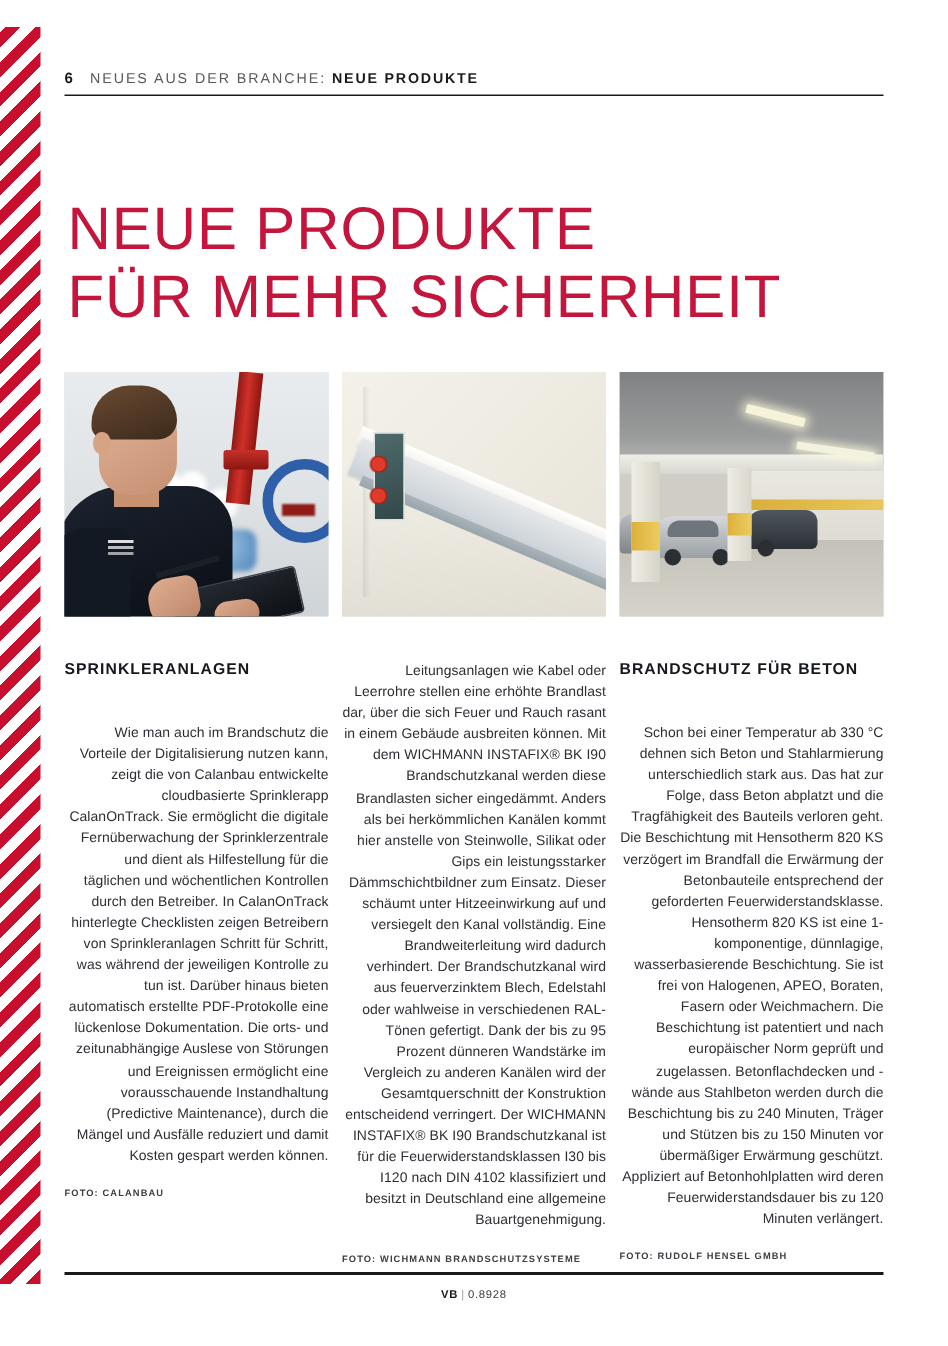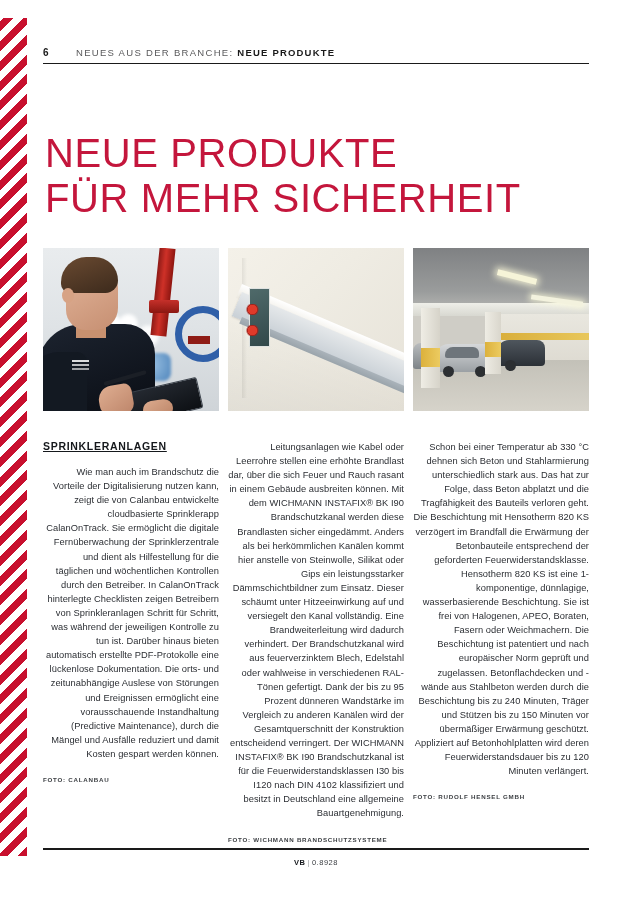--- a/index.html
+++ b/index.html
@@ -56,21 +56,20 @@
     font-size: 10px;
     font-weight: bold;
     color: #1a1a1a;
     letter-spacing: 0.4px;
     margin-right: 11px;
   }
   .kicker-section {
     font-size: 9.5px;
     color: #59595b;
     letter-spacing: 1.3px;
-    margin-left: 16px;
   }
   .kicker-section b {
     color: #1a1a1a;
     font-weight: bold;
     letter-spacing: 1.2px;
   }
 
   
   .headline {
     position: absolute;
@@ -333,23 +332,22 @@
     width: 546px;
     display: flex;
     gap: 9px;
   }
   .col { width: 176px; }
   .col-title {
     font-size: 10.5px;
     font-weight: bold;
     color: #15181c;
     letter-spacing: 0.7px;
-    margin: 0 0 12px 0;
+    margin: 0 0 28px 0;
     line-height: 13px;
-    text-decoration: underline;
   }
   .col-body {
     font-size: 9.3px;
     line-height: 14.1px;
     color: #2b2e33;
     margin: 0;
     text-align: right;
     letter-spacing: 0.05px;
   }
   .credit {
@@ -468,20 +466,21 @@
       <p class="col-body">Wie man auch im Brandschutz die Vorteile der Digitalisierung nutzen kann, zeigt die von Calanbau entwickelte cloudbasierte Sprinklerapp CalanOnTrack. Sie ermöglicht die digitale Fernüberwachung der Sprinklerzentrale und dient als Hilfestellung für die täglichen und wöchentlichen Kontrollen durch den Betreiber. In CalanOnTrack hinterlegte Checklisten zeigen Betreibern von Sprinkleranlagen Schritt für Schritt, was während der jeweiligen Kontrolle zu tun ist. Darüber hinaus bieten automatisch erstellte PDF-Protokolle eine lückenlose Dokumentation. Die orts- und zeitunabhängige Auslese von Störungen und Ereignissen ermöglicht eine vorausschauende Instandhaltung (Predictive Maintenance), durch die Mängel und Ausfälle reduziert und damit Kosten gespart werden können.</p>
       <div class="credit c1">FOTO: CALANBAU</div>
     </div>
 
     <div class="col">
       <p class="col-body">Leitungsanlagen wie Kabel oder Leerrohre stellen eine erhöhte Brandlast dar, über die sich Feuer und Rauch rasant in einem Gebäude ausbreiten können. Mit dem WICHMANN INSTAFIX® BK I90 Brandschutzkanal werden diese Brandlasten sicher eingedämmt. Anders als bei herkömmlichen Kanälen kommt hier anstelle von Steinwolle, Silikat oder Gips ein leistungsstarker Dämmschichtbildner zum Einsatz. Dieser schäumt unter Hitzeeinwirkung auf und versiegelt den Kanal vollständig. Eine Brandweiterleitung wird dadurch verhindert. Der Brandschutzkanal wird aus feuerverzinktem Blech, Edelstahl oder wahlweise in verschiedenen RAL-Tönen gefertigt. Dank der bis zu 95 Prozent dünneren Wandstärke im Vergleich zu anderen Kanälen wird der Gesamtquerschnitt der Konstruktion entscheidend verringert. Der WICHMANN INSTAFIX® BK I90 Brandschutzkanal ist für die Feuerwiderstandsklassen I30 bis I120 nach DIN 4102 klassifiziert und besitzt in Deutschland eine allgemeine Bauartgenehmigung.</p>
       <div class="credit">FOTO: WICHMANN BRANDSCHUTZSYSTEME</div>
     </div>
 
     <div class="col">
+      <h2 class="col-title">BRANDSCHUTZ FÜR BETON</h2>
       <p class="col-body">Schon bei einer Temperatur ab 330 °C dehnen sich Beton und Stahlarmierung unterschiedlich stark aus. Das hat zur Folge, dass Beton abplatzt und die Tragfähigkeit des Bauteils verloren geht. Die Beschichtung mit Hensotherm 820 KS verzögert im Brandfall die Erwärmung der Betonbauteile entsprechend der geforderten Feuerwiderstandsklasse. Hensotherm 820 KS ist eine 1-komponentige, dünnlagige, wasserbasierende Beschichtung. Sie ist frei von Halogenen, APEO, Boraten, Fasern oder Weichmachern. Die Beschichtung ist patentiert und nach europäischer Norm geprüft und zugelassen. Betonflachdecken und -wände aus Stahlbeton werden durch die Beschichtung bis zu 240 Minuten, Träger und Stützen bis zu 150 Minuten vor übermäßiger Erwärmung geschützt. Appliziert auf Betonhohlplatten wird deren Feuerwiderstandsdauer bis zu 120 Minuten verlängert.</p>
       <div class="credit">FOTO: RUDOLF HENSEL GMBH</div>
     </div>
 
   </div>
 
   <div class="footer-rule"></div>
   <div class="footer-text">
     <b>VB</b><span class="footer-sep">|</span><span>0.8928</span>
   </div>

